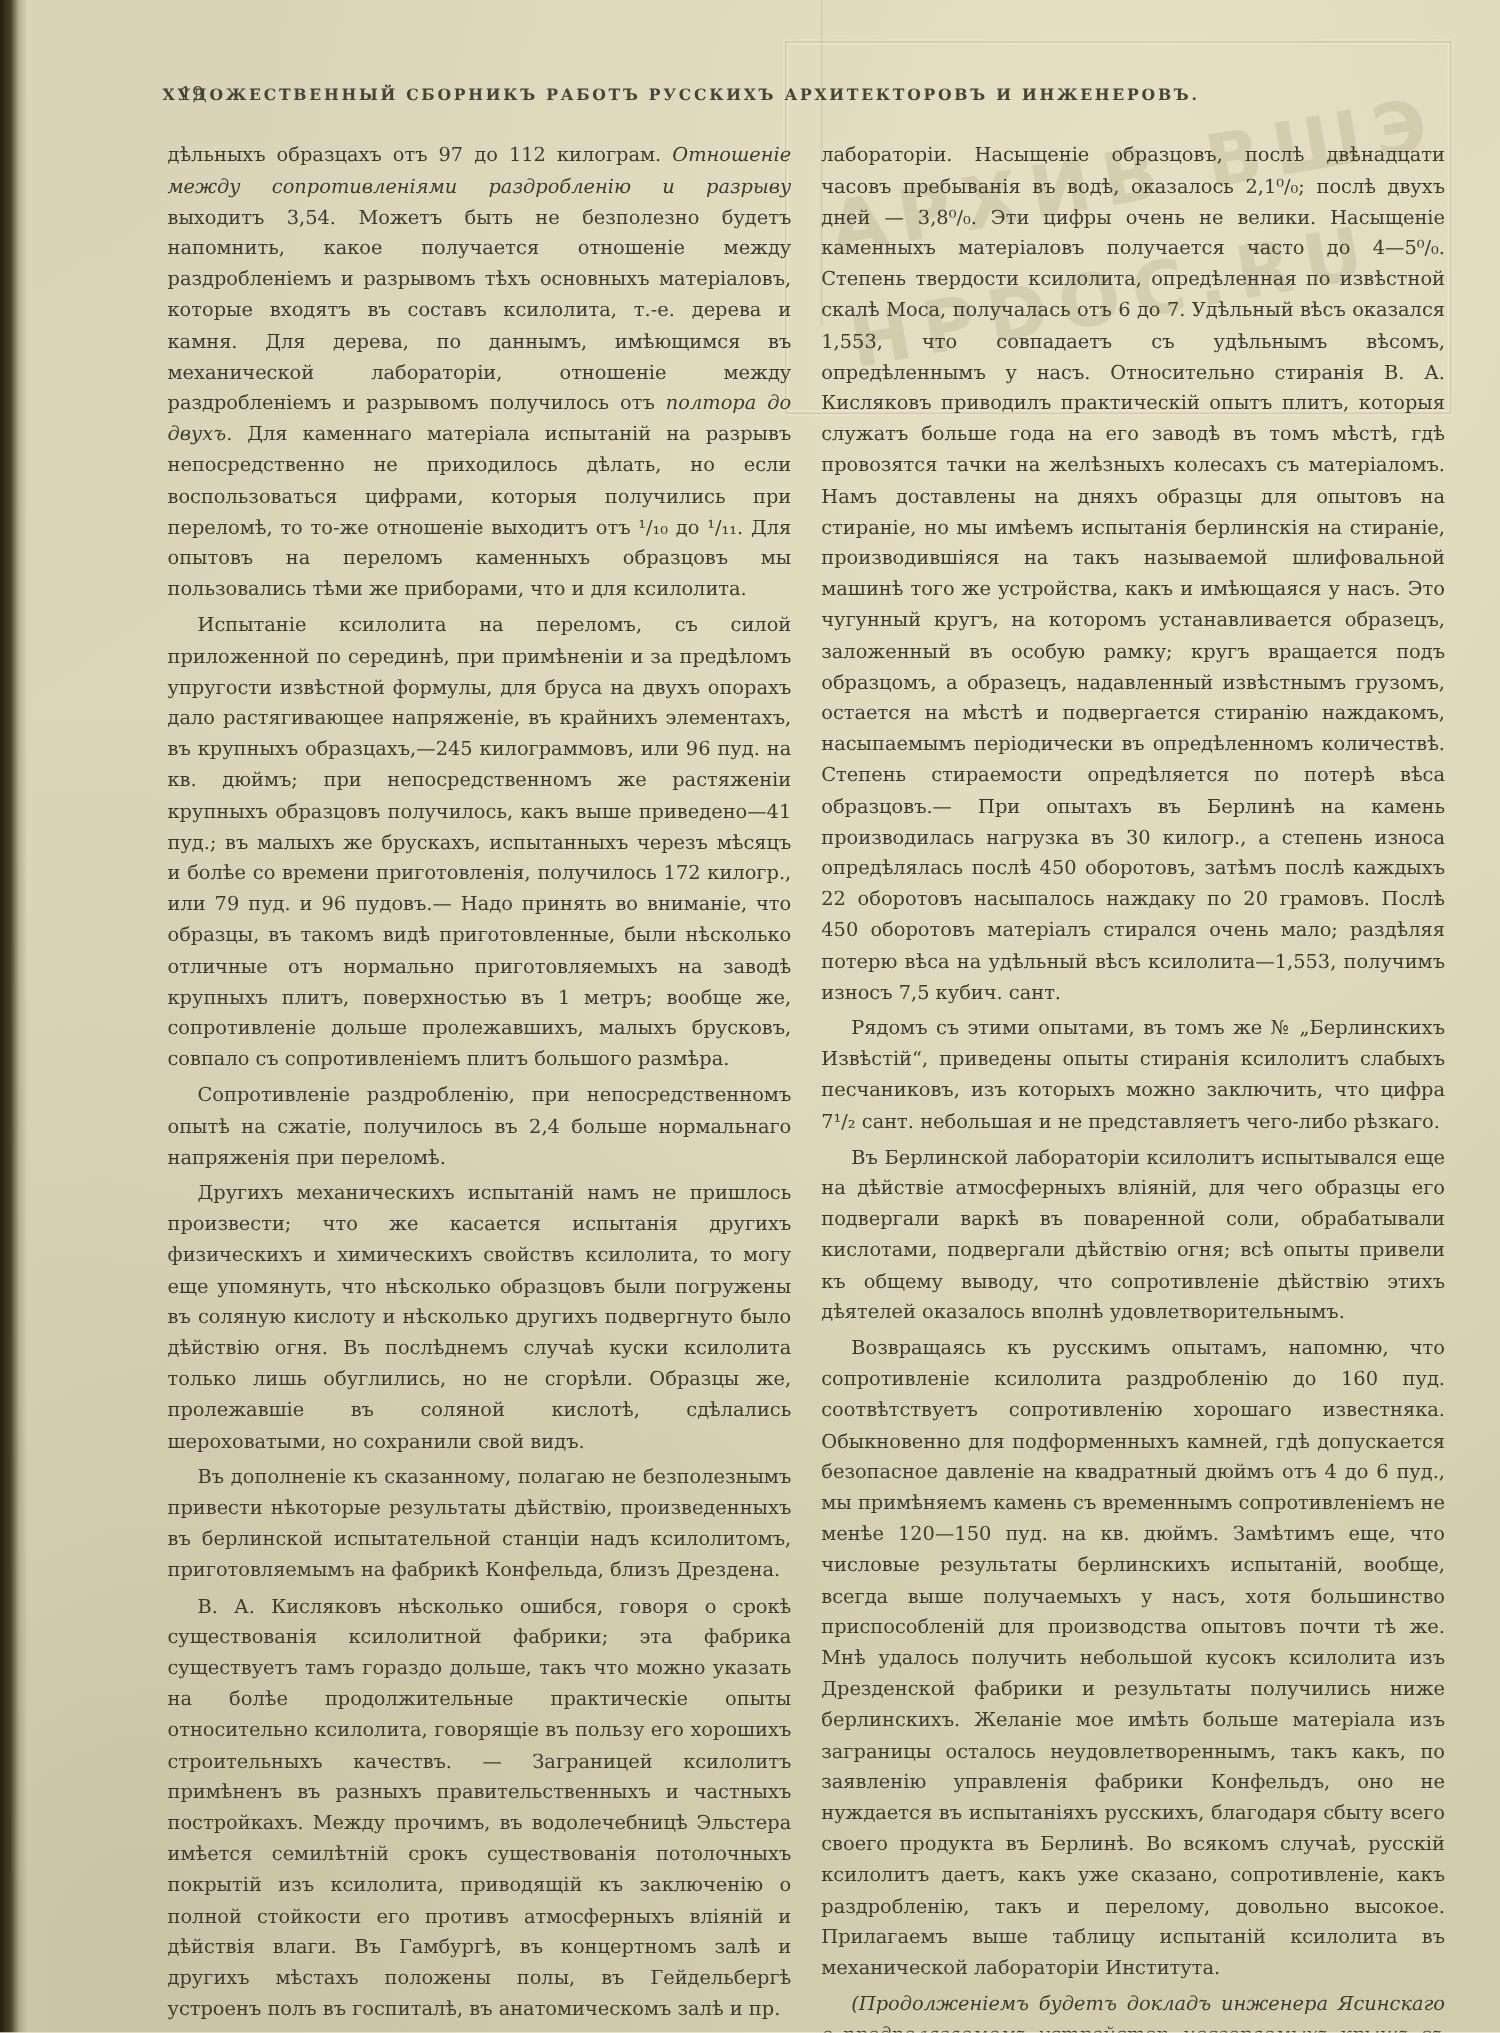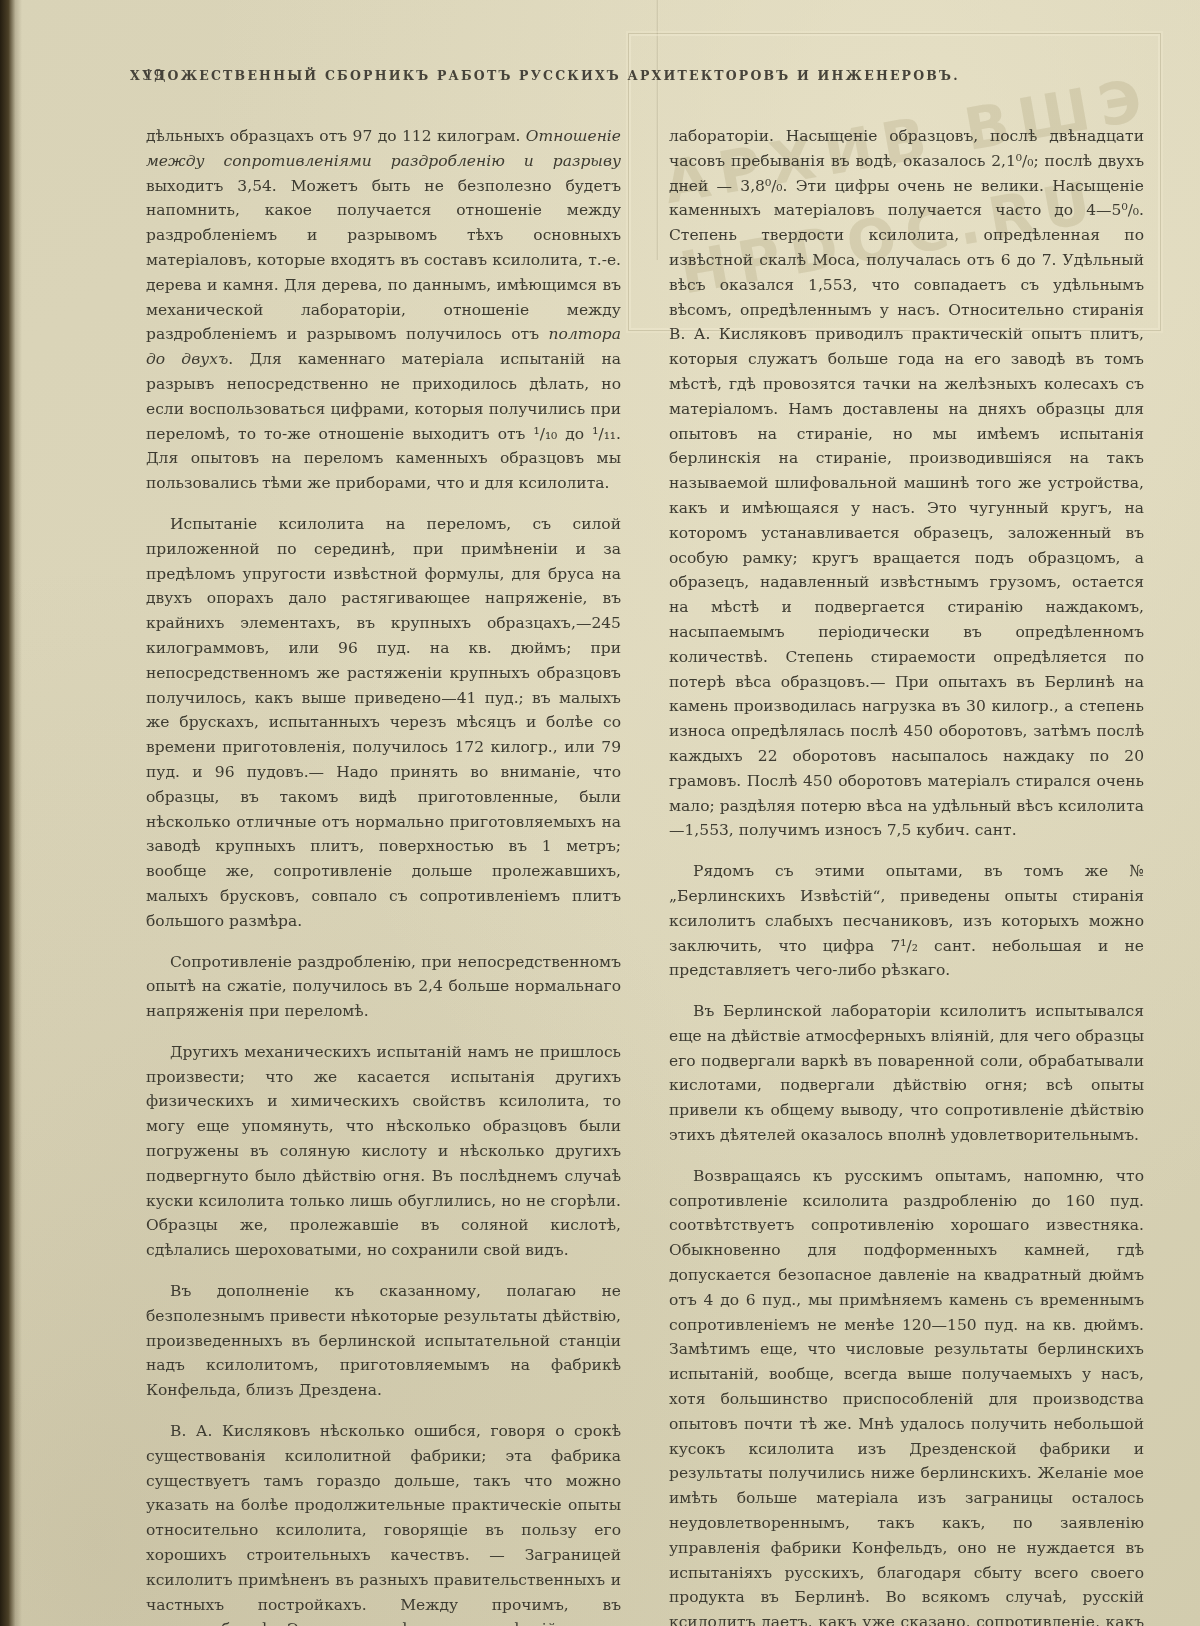--- a/index.html
+++ b/index.html
@@ -23,21 +23,21 @@
     pointer-events:none;}
   .stamp-text{position:absolute;left:40px;top:60px;transform:rotate(-10deg);
     font-family:"DejaVu Sans","Liberation Sans",sans-serif;font-weight:bold;
     color:rgba(176,166,126,.30);letter-spacing:10px;line-height:92px;font-size:58px;white-space:nowrap;}
   .page-inner{position:absolute;left:130px;top:62px;width:1030px;}
   .page-head{position:relative;height:30px;}
   .page-num{position:absolute;left:14px;top:4px;font-size:15px;color:#44413a;}
   .journal-title{text-align:left;font-size:12.5px;letter-spacing:2.2px;color:#46433a;padding-top:6px;white-space:nowrap;font-weight:bold;}
   .cols{display:flex;gap:16px;margin-top:16px;}
   .col{width:507px;font-size:15.5px;line-height:24.8px;text-align:justify;}
-  .para{margin:16px;}
+  .para{margin:4px;}
   .indent{text-indent:24px;}
   .center{text-align:center;}
   .italic{font-style:italic;}
   .it{font-style:italic;}
 </style>
 </head>
 <body>
 
 <div class="gutter"></div>
 <div class="crease"></div>

